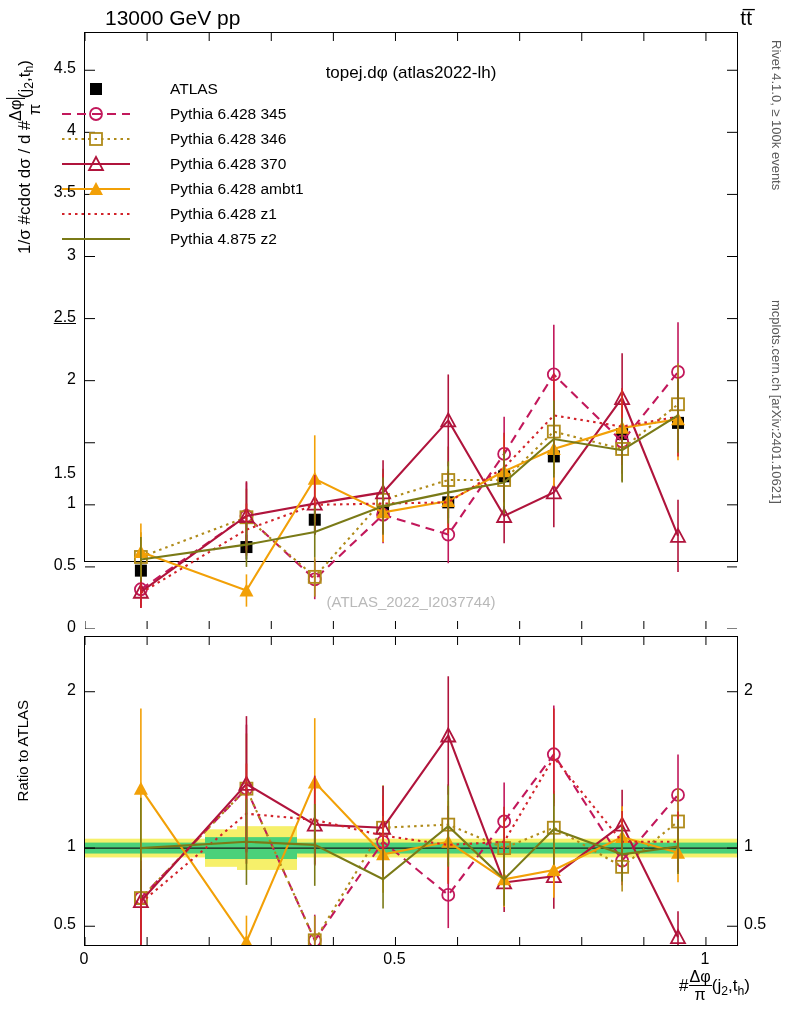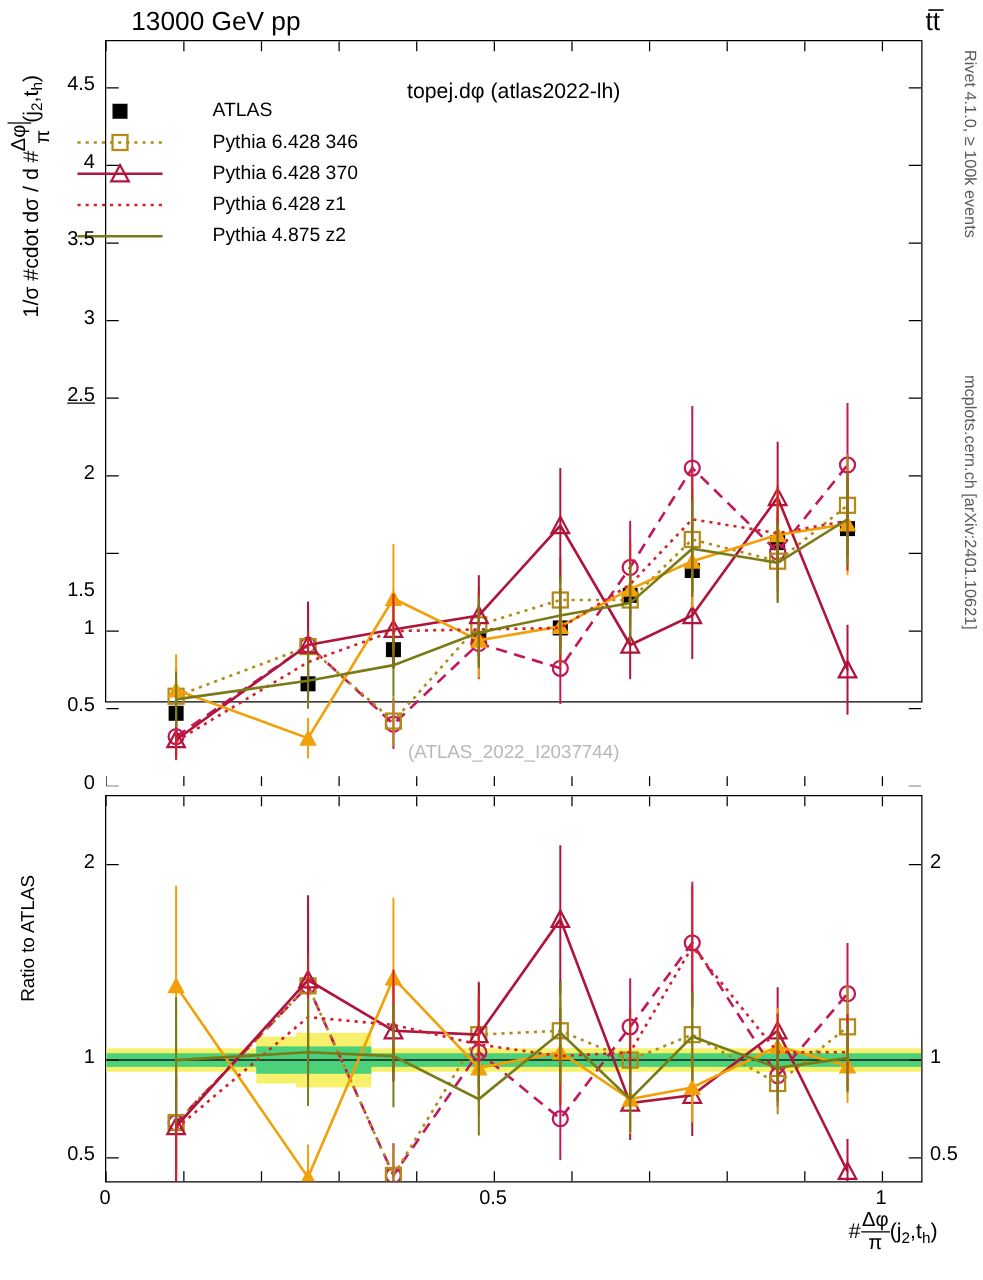--- a/index.html
+++ b/index.html
@@ -369,34 +369,52 @@
         <span class="mark">
           <svg width="72" height="22">
             <rect x="30" y="5" width="12" height="12" fill="#000000"></rect>
           </svg>
         </span>
         <span class="lbl">ATLAS</span>
       </div>
       <div class="row">
         <span class="mark">
           <svg width="72" height="22">
+            <line x1="2" y1="11" x2="70" y2="11" stroke="#c2185b" stroke-width="2.1" stroke-dasharray="9,6"></line>
+            <circle cx="36" cy="11" r="6" fill="none" stroke="#c2185b" stroke-width="1.8"></circle>
+          </svg>
+        </span>
+        <span class="lbl">Pythia 6.428 345</span>
+      </div>
+      <div class="row">
+        <span class="mark">
+          <svg width="72" height="22">
             <line x1="2" y1="11" x2="70" y2="11" stroke="#b08b1a" stroke-width="2.1" stroke-dasharray="2.5,4"></line>
             <rect x="30" y="5" width="12" height="12" fill="none" stroke="#b08b1a" stroke-width="1.8"></rect>
           </svg>
         </span>
         <span class="lbl">Pythia 6.428 346</span>
       </div>
       <div class="row">
         <span class="mark">
           <svg width="72" height="22">
             <line x1="2" y1="11" x2="70" y2="11" stroke="#b0143c" stroke-width="2.1"></line>
             <polygon points="36,4 43,17 29,17" fill="none" stroke="#b0143c" stroke-width="1.8"></polygon>
           </svg>
         </span>
         <span class="lbl">Pythia 6.428 370</span>
+      </div>
+      <div class="row">
+        <span class="mark">
+          <svg width="72" height="22">
+            <line x1="2" y1="11" x2="70" y2="11" stroke="#f2a007" stroke-width="2.1"></line>
+            <polygon points="36,4 43,17 29,17" fill="#f2a007"></polygon>
+          </svg>
+        </span>
+        <span class="lbl">Pythia 6.428 ambt1</span>
       </div>
       <div class="row">
         <span class="mark">
           <svg width="72" height="22">
             <line x1="2" y1="11" x2="70" y2="11" stroke="#d2232a" stroke-width="2.1" stroke-dasharray="2.5,4"></line>
           </svg>
         </span>
         <span class="lbl">Pythia 6.428 z1</span>
       </div>
       <div class="row">

